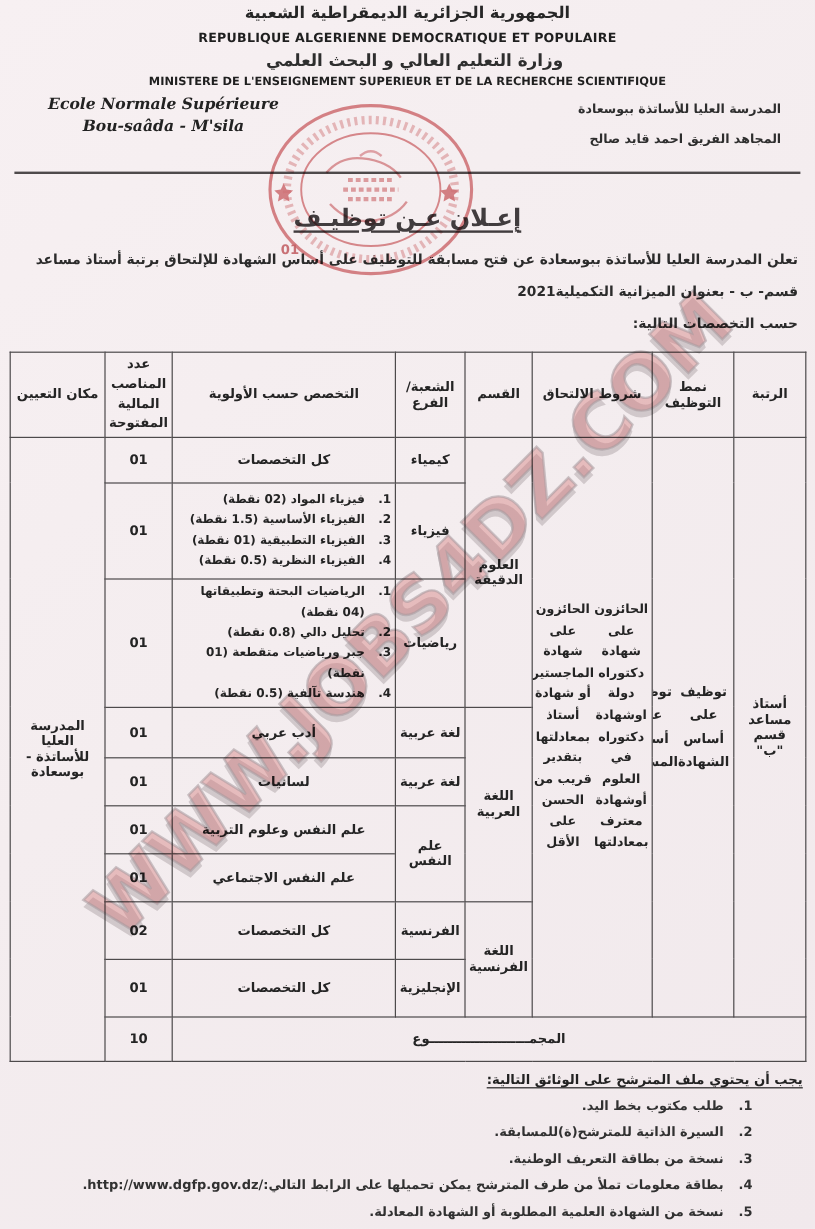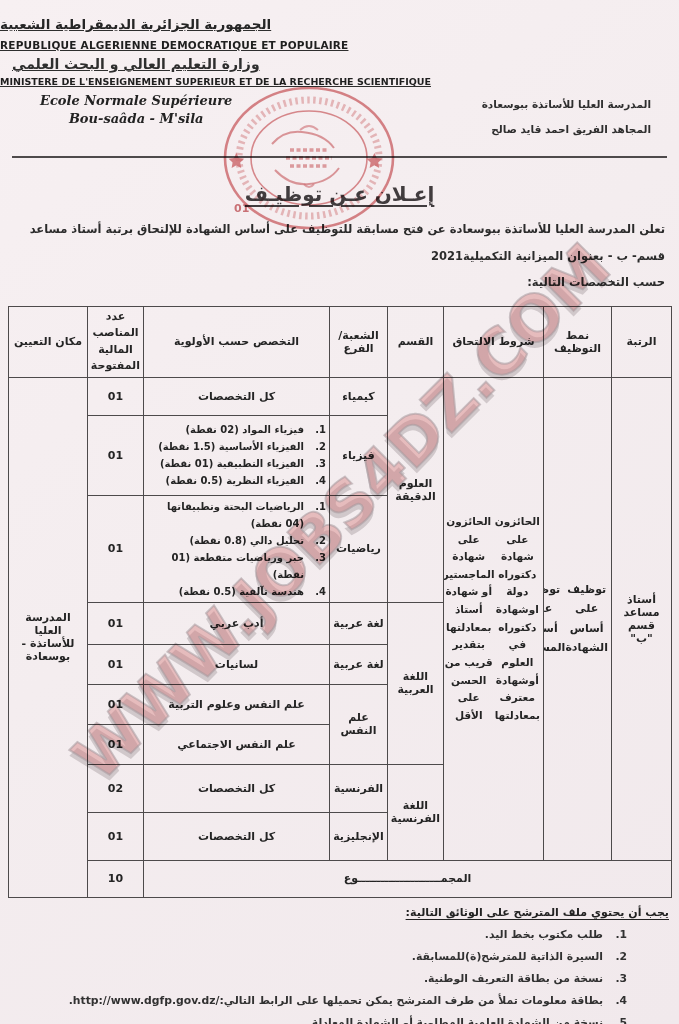--- a/index.html
+++ b/index.html
@@ -10,21 +10,21 @@
     color:#2e2e2e;
     overflow:hidden;
   }
   .page {
     position:relative;
     width:679px; height:1024px;
     background:linear-gradient(140deg,#f7f0f2 0%,#f4edef 45%,#f1e9ec 100%);
     overflow:hidden;
   }
   
-  .hdr { padding-top:16px;text-decoration:underline; }
+  .hdr { text-align:center; padding-top:3px; }
   .h-ar1 { font-size:13.5px; font-weight:700; color:#262626; }
   .h-fr1 { font-size:10.5px; font-weight:700; margin-top:7px; color:#1f1f1f; letter-spacing:.2px; }
   .h-ar2 { font-size:14px; font-weight:700; margin-top:5px;margin-left:12px; }
   .h-fr2 { font-size:9.5px;  font-weight:700; margin-top:4px; color:#1f1f1f; }
   .school-row { display:flex; justify-content:space-between; margin-top:5px; padding:0 28px 0 40px; }
   .school-fr { font-family:"DejaVu Serif", serif; font-style:italic; font-weight:700; font-size:13px; color:#222; line-height:1.4; }
   .school-fr .l2 { padding-right:0; text-align:center; }
   .school-ar { direction:rtl; text-align:right; font-size:10.5px; font-weight:700; line-height:2.4; }
   .rule { border:none; border-top:2px solid #4e4a4b; margin:14px 12px 0 12px; }
   

